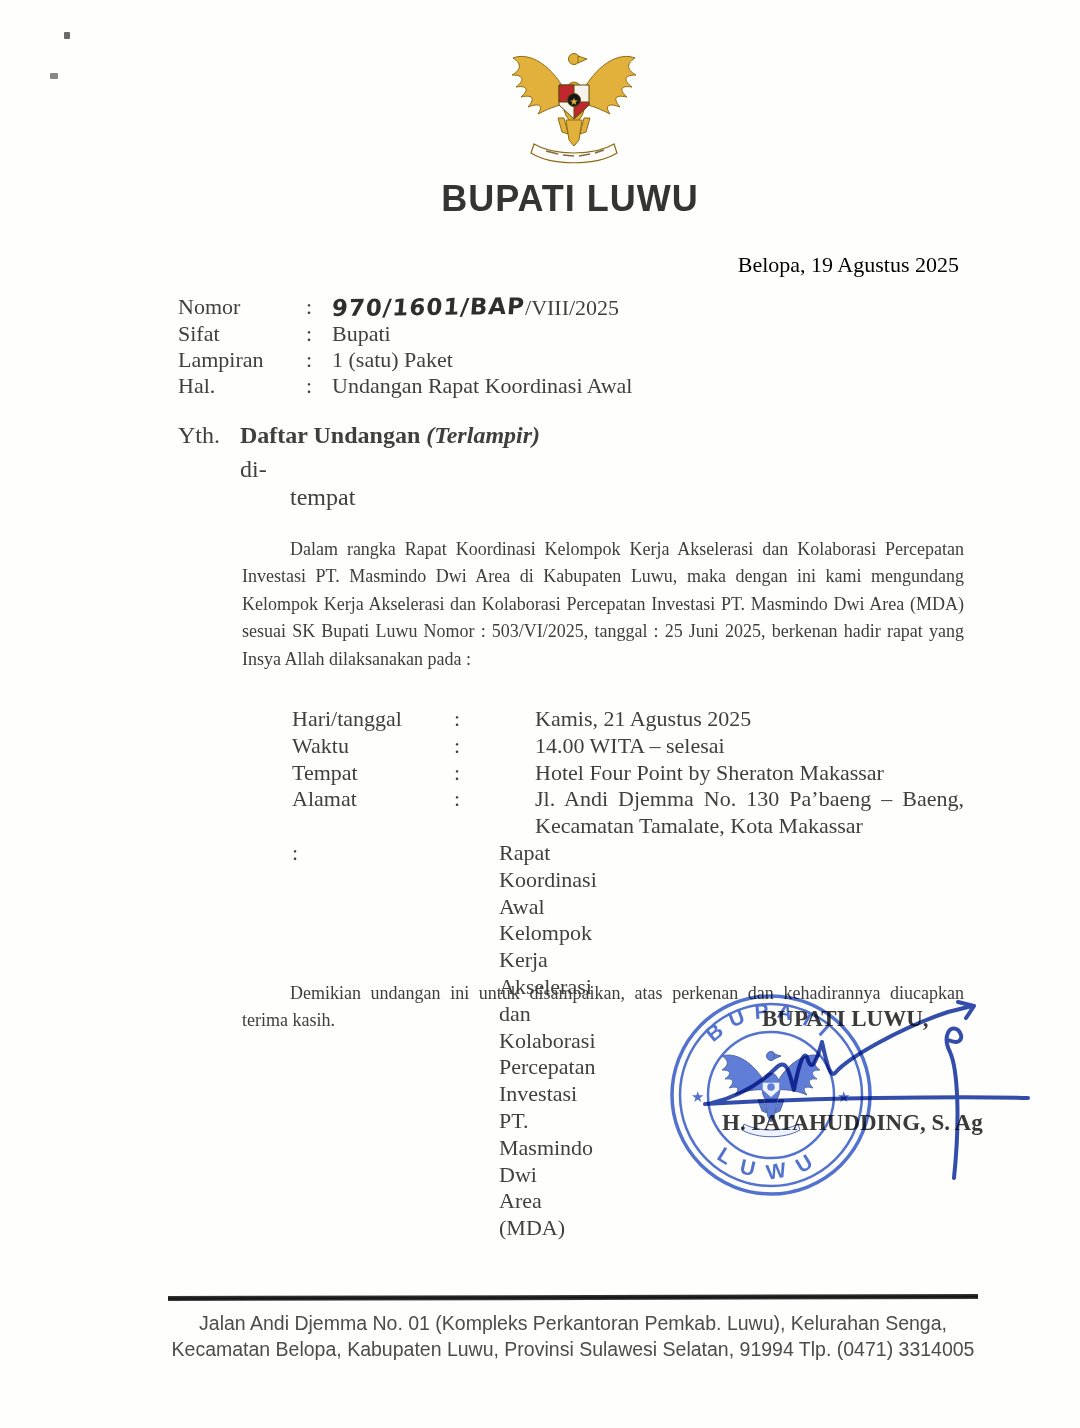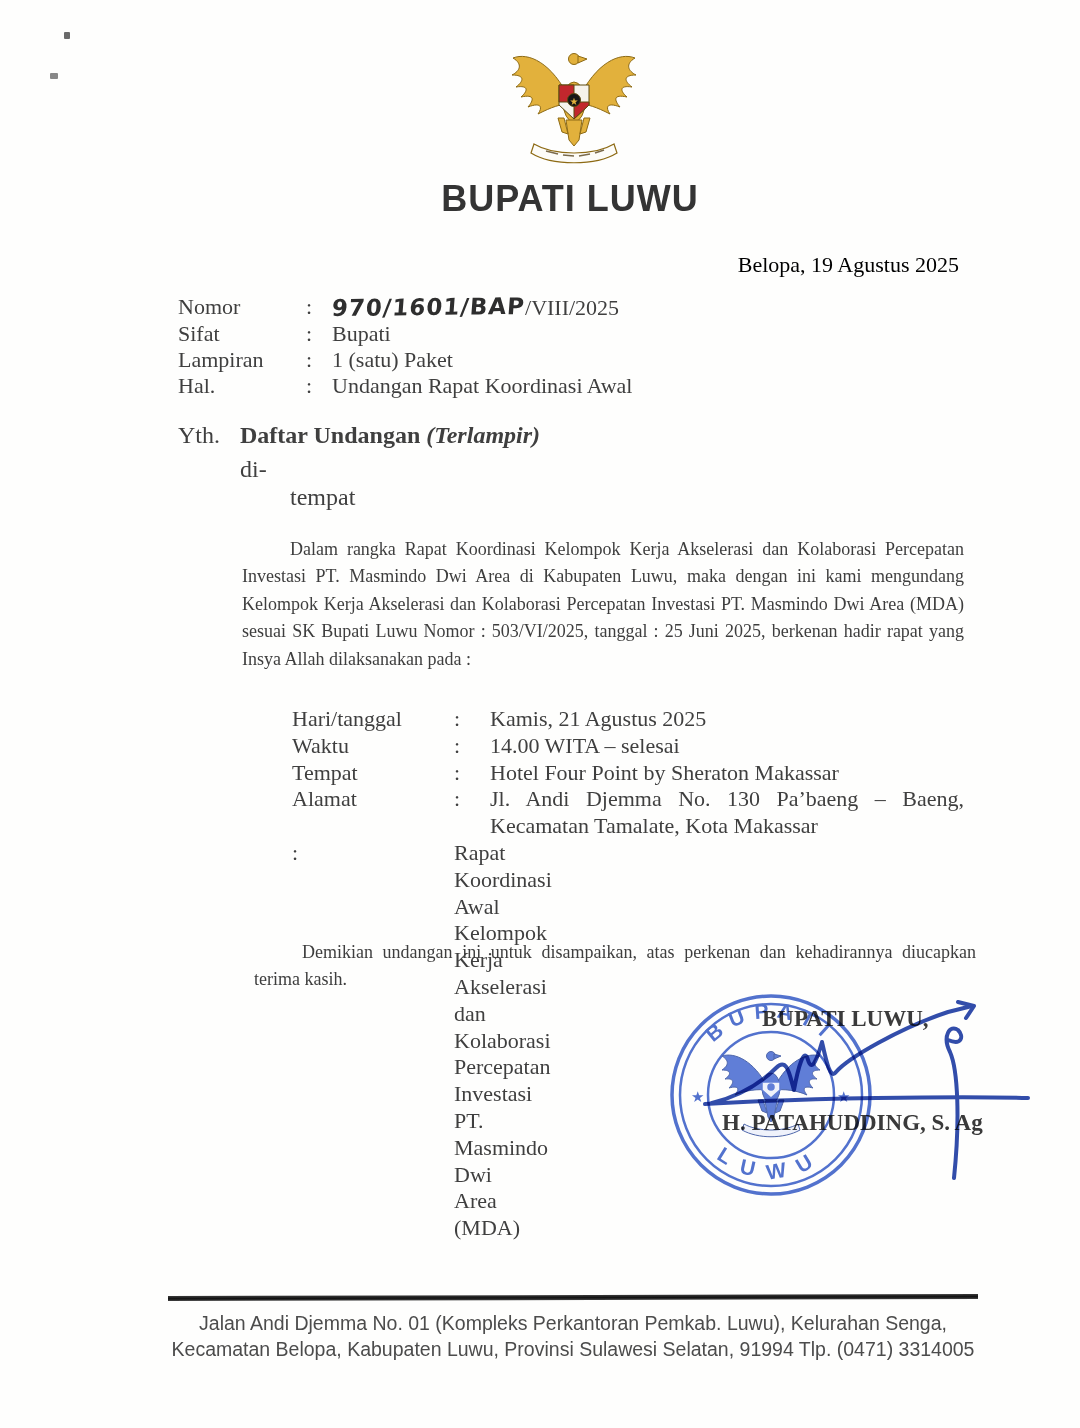--- a/index.html
+++ b/index.html
@@ -45,26 +45,26 @@
   .recip-di{margin-left:62px;margin-top:7px;}
   .recip-tempat{margin-left:112px;margin-top:1px;}
 
   
   .para{
     position:absolute;left:242px;width:722px;
     font-size:18px;line-height:27.4px;
     text-align:justify;text-indent:48px;color:#3e3e3e;
   }
   #para1{top:536px;}
-  #closing{top:939px;margin-left:12px;}
+  #closing{top:980px;}
 
   
   #details{position:absolute;left:292px;top:706px;font-size:22px;line-height:26.8px;}
   .det-row{display:grid;grid-template-columns:162px 36px 474px;}
-  .det-value{text-align:justify;}
+  .det-value{text-align:justify;margin-left:45px;}
 
   
   #sig-title{
     position:absolute;left:762px;top:1006px;
     font-size:23px;font-weight:700;color:#3a3a3a;z-index:2;
   }
   #sig-name{
     position:absolute;left:722px;top:1110px;
     font-size:23px;font-weight:700;color:#3a3a3a;z-index:2;white-space:nowrap;text-align:center;
   }

